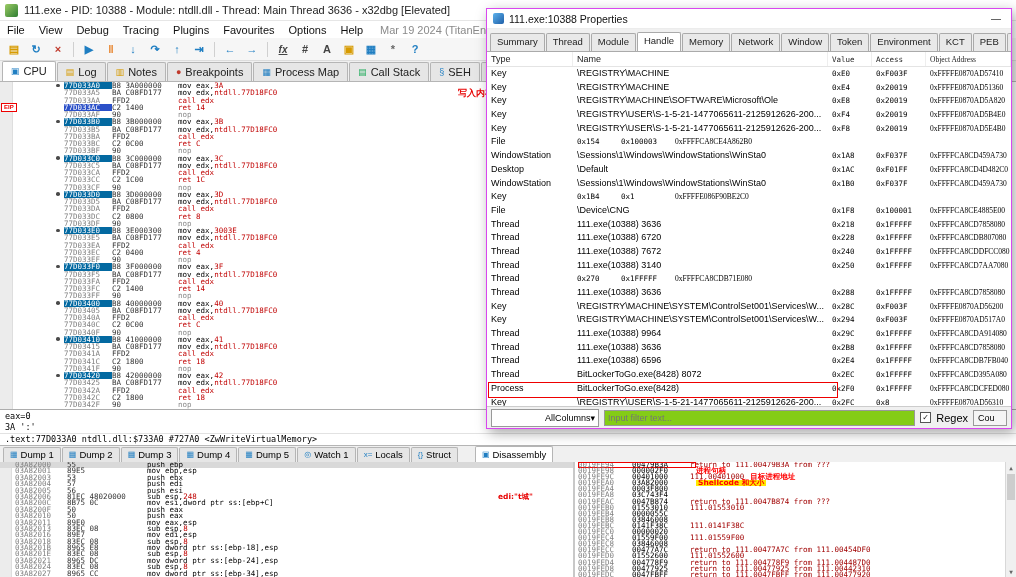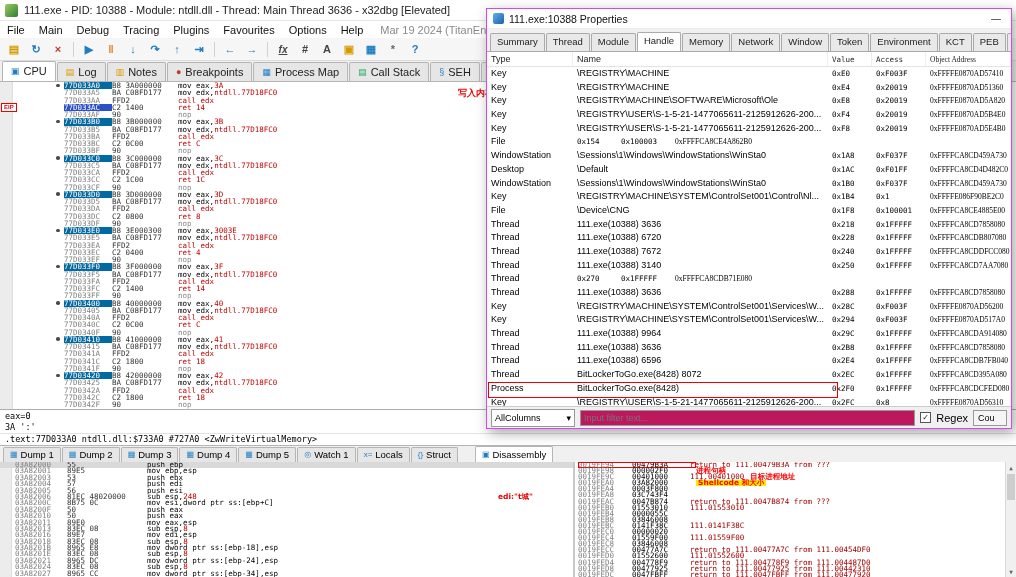--- a/index.html
+++ b/index.html
@@ -86,39 +86,39 @@
 .ph-cell{padding-left:4px;border-right:1px solid #eee;overflow:hidden;white-space:nowrap}
 .pr-row{display:flex;font-size:9px;height:13.7px;line-height:13.7px;position:relative;color:#000}
 .pr-cell{padding-left:4px;overflow:hidden;white-space:nowrap}
 .c-type{width:86px;flex:none}
 .c-name{width:255px;flex:none}
 .c-val{width:44px;flex:none;font-family:"DejaVu Sans Mono",monospace;font-size:7.5px}
 .c-acc{width:54px;flex:none;font-family:"DejaVu Sans Mono",monospace;font-size:7.5px}
 .c-obj{flex:1;font-family:Liberation Serif, serif;font-size:7.5px}
 .pr-row.redbox::after{content:"";position:absolute;left:1px;top:0;width:348px;height:100%;border:1.5px solid #e00;pointer-events:none}
 .p-filter{position:absolute;left:0;right:0;bottom:0;height:22px;background:#f0f0f0;display:flex;align-items:center;padding:0 4px;gap:5px;border-top:1px solid #ccc;overflow:hidden}
-.p-combo{width:84px;height:16px;border:1px solid #999;background:#fff;font-size:9px;display:flex;align-items:center;justify-content:space-between;padding:8px 3px;flex:none}
-.p-input{flex:1;height:16px;border:1px solid #999;background:#be185d;font-size:9px;padding:0 3px;font-family:"Liberation Sans",sans-serif}
+.p-combo{width:108px;height:16px;border:1px solid #999;background:#fff;font-size:9px;display:flex;align-items:center;justify-content:flex-end;padding:8px 3px;flex:none}
+.p-input{flex:1;height:16px;border:1px solid #999;background:#84cc16;font-size:9px;padding:0 3px;font-family:"Liberation Sans",sans-serif}
 .p-check{width:11px;height:11px;border:1px solid #555;background:#fff;font-size:8px;line-height:9px;text-align:center;color:#111;flex:none}
 .p-cbl{font-size:11px;flex:none}
 .p-btn{width:34px;height:16px;border:1px solid #999;background:#f5f5f5;font-size:9px;text-align:left;padding-left:4px;line-height:14px;overflow:hidden;flex:none}
 </style>
 </head>
 <body>
 
 <div id="app">
 
   <div class="titlebar">
     <span class="app-ico"></span>
     <span>111.exe - PID: 10388 - Module: ntdll.dll - Thread: Main Thread 3636 - x32dbg [Elevated]</span>
   </div>
 
   <div class="menubar">
       <span class="mi">File</span>
-      <span class="mi">Main</span>
+      <span class="mi">View</span>
       <span class="mi">Debug</span>
       <span class="mi">Tracing</span>
       <span class="mi">Plugins</span>
       <span class="mi">Favourites</span>
       <span class="mi">Options</span>
       <span class="mi">Help</span>
       <span class="msuffix">Mar 19 2024 (TitanEngine)</span>
     </div>
 
   <div class="toolbar">
@@ -421,21 +421,20 @@
           </div>
           <div class="pr-row">
             <span class="pr-cell c-type">WindowStation</span>
             <span class="pr-cell c-name">\Sessions\1\Windows\WindowStations\WinSta0</span>
             <span class="pr-cell c-val">0x1B0</span>
             <span class="pr-cell c-acc">0xF037F</span>
             <span class="pr-cell c-obj">0xFFFFCA8CD459A730</span>
           </div>
           <div class="pr-row">
             <span class="pr-cell c-type">Key</span>
-            <span class="pr-cell c-name">\REGISTRY\MACHINE\SYSTEM\ControlSet001\Control\Nl...</span>
             <span class="pr-cell c-val">0x1B4</span>
             <span class="pr-cell c-acc">0x1</span>
             <span class="pr-cell c-obj">0xFFFFE086F90BE2C0</span>
           </div>
           <div class="pr-row">
             <span class="pr-cell c-type">File</span>
             <span class="pr-cell c-name">\Device\CNG</span>
             <span class="pr-cell c-val">0x1F8</span>
             <span class="pr-cell c-acc">0x100001</span>
             <span class="pr-cell c-obj">0xFFFFCA8CE4885E00</span>

